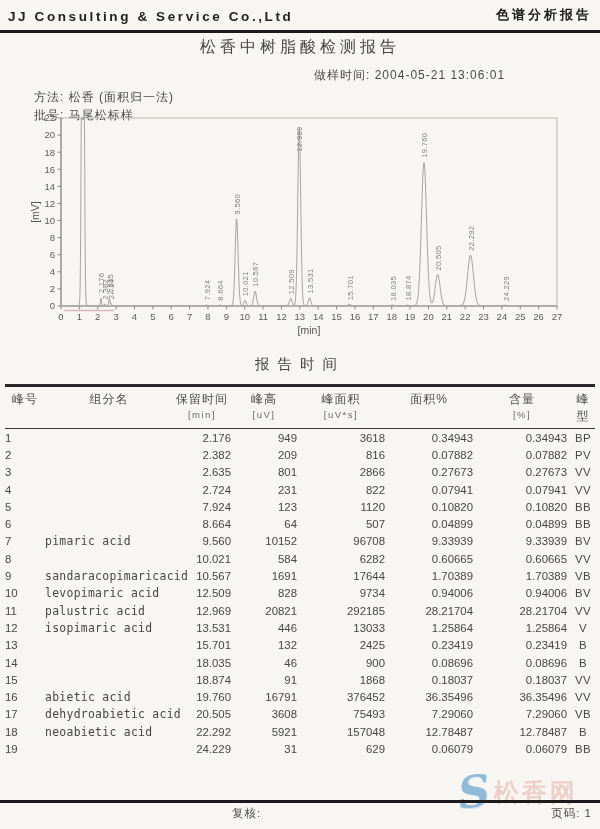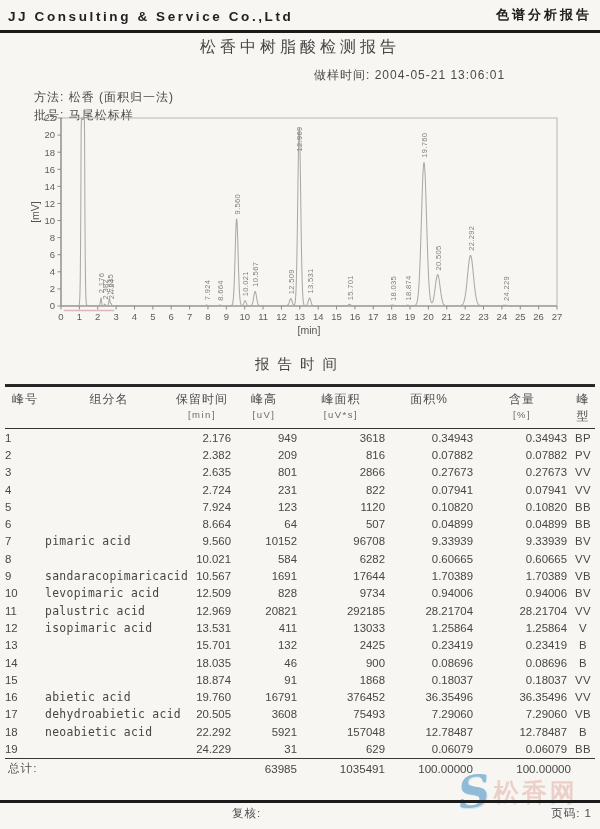--- a/index.html
+++ b/index.html
@@ -358,21 +358,21 @@
           <td class="num">20821</td>
           <td class="num">292185</td>
           <td class="num">28.21704</td>
           <td class="num content">28.21704</td>
           <td class="ptype">VV</td>
         </tr>
         <tr>
           <td class="no">12</td>
           <td class="name">isopimaric acid</td>
           <td class="num">13.531</td>
-          <td class="num">411</td>
+          <td class="num">446</td>
           <td class="num">13033</td>
           <td class="num">1.25864</td>
           <td class="num content">1.25864</td>
           <td class="ptype">V</td>
         </tr>
         <tr>
           <td class="no">13</td>
           <td class="name"></td>
           <td class="num">15.701</td>
           <td class="num">132</td>
@@ -434,28 +434,20 @@
         <tr>
           <td class="no">19</td>
           <td class="name"></td>
           <td class="num">24.229</td>
           <td class="num">31</td>
           <td class="num">629</td>
           <td class="num">0.06079</td>
           <td class="num content">0.06079</td>
           <td class="ptype">BB</td>
         </tr>
-        <tr class="total-row">
-          <td colspan="3" class="total-label">总计:</td>
-          <td class="num">63985</td>
-          <td class="num">1035491</td>
-          <td class="num">100.00000</td>
-          <td class="num">100.00000</td>
-          <td></td>
-        </tr>
       </tbody>
   </table>
 </div>
 
 <div class="abs footer-rule"></div>
 <div class="abs footer-text ft-report-time">
   <span>报告时间:</span>
   <span>2007 05 18 15:49:15</span>
 </div>
 <div class="abs footer-text ft-review">复核:</div>

